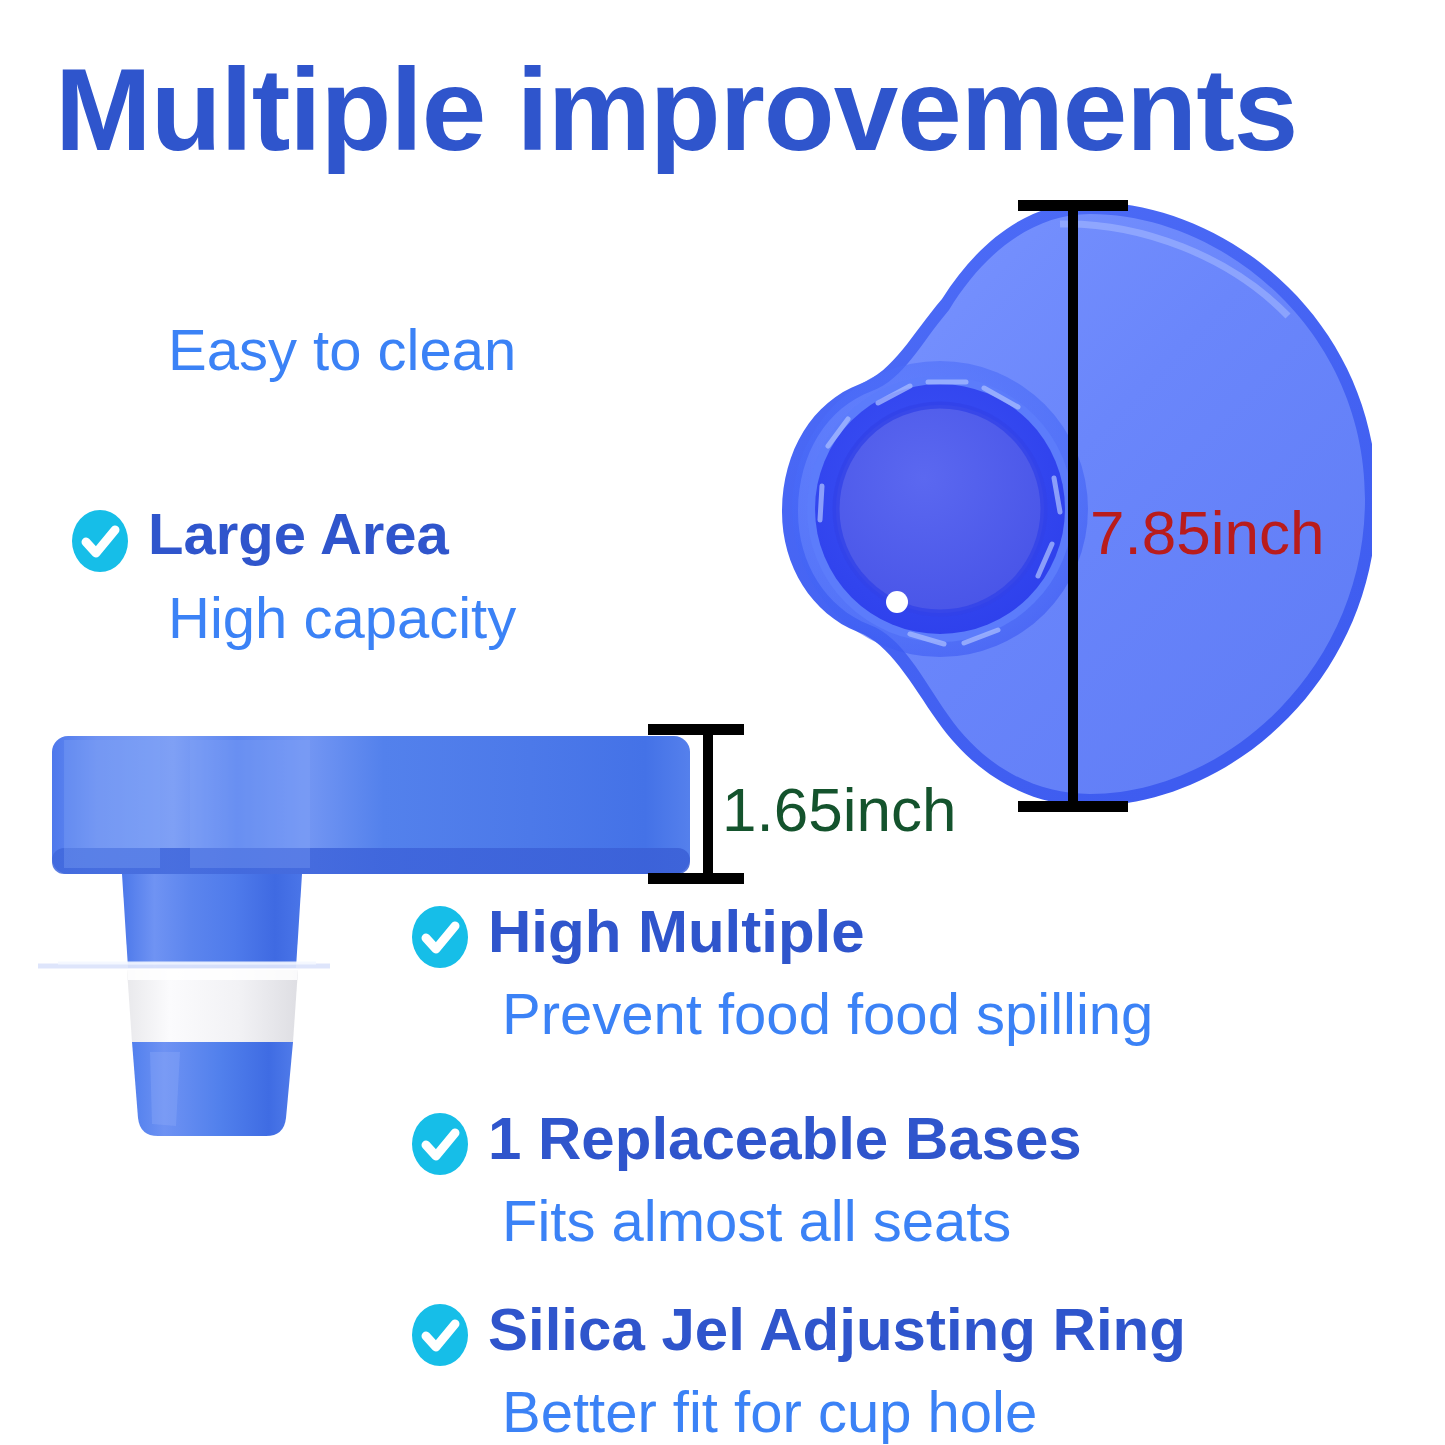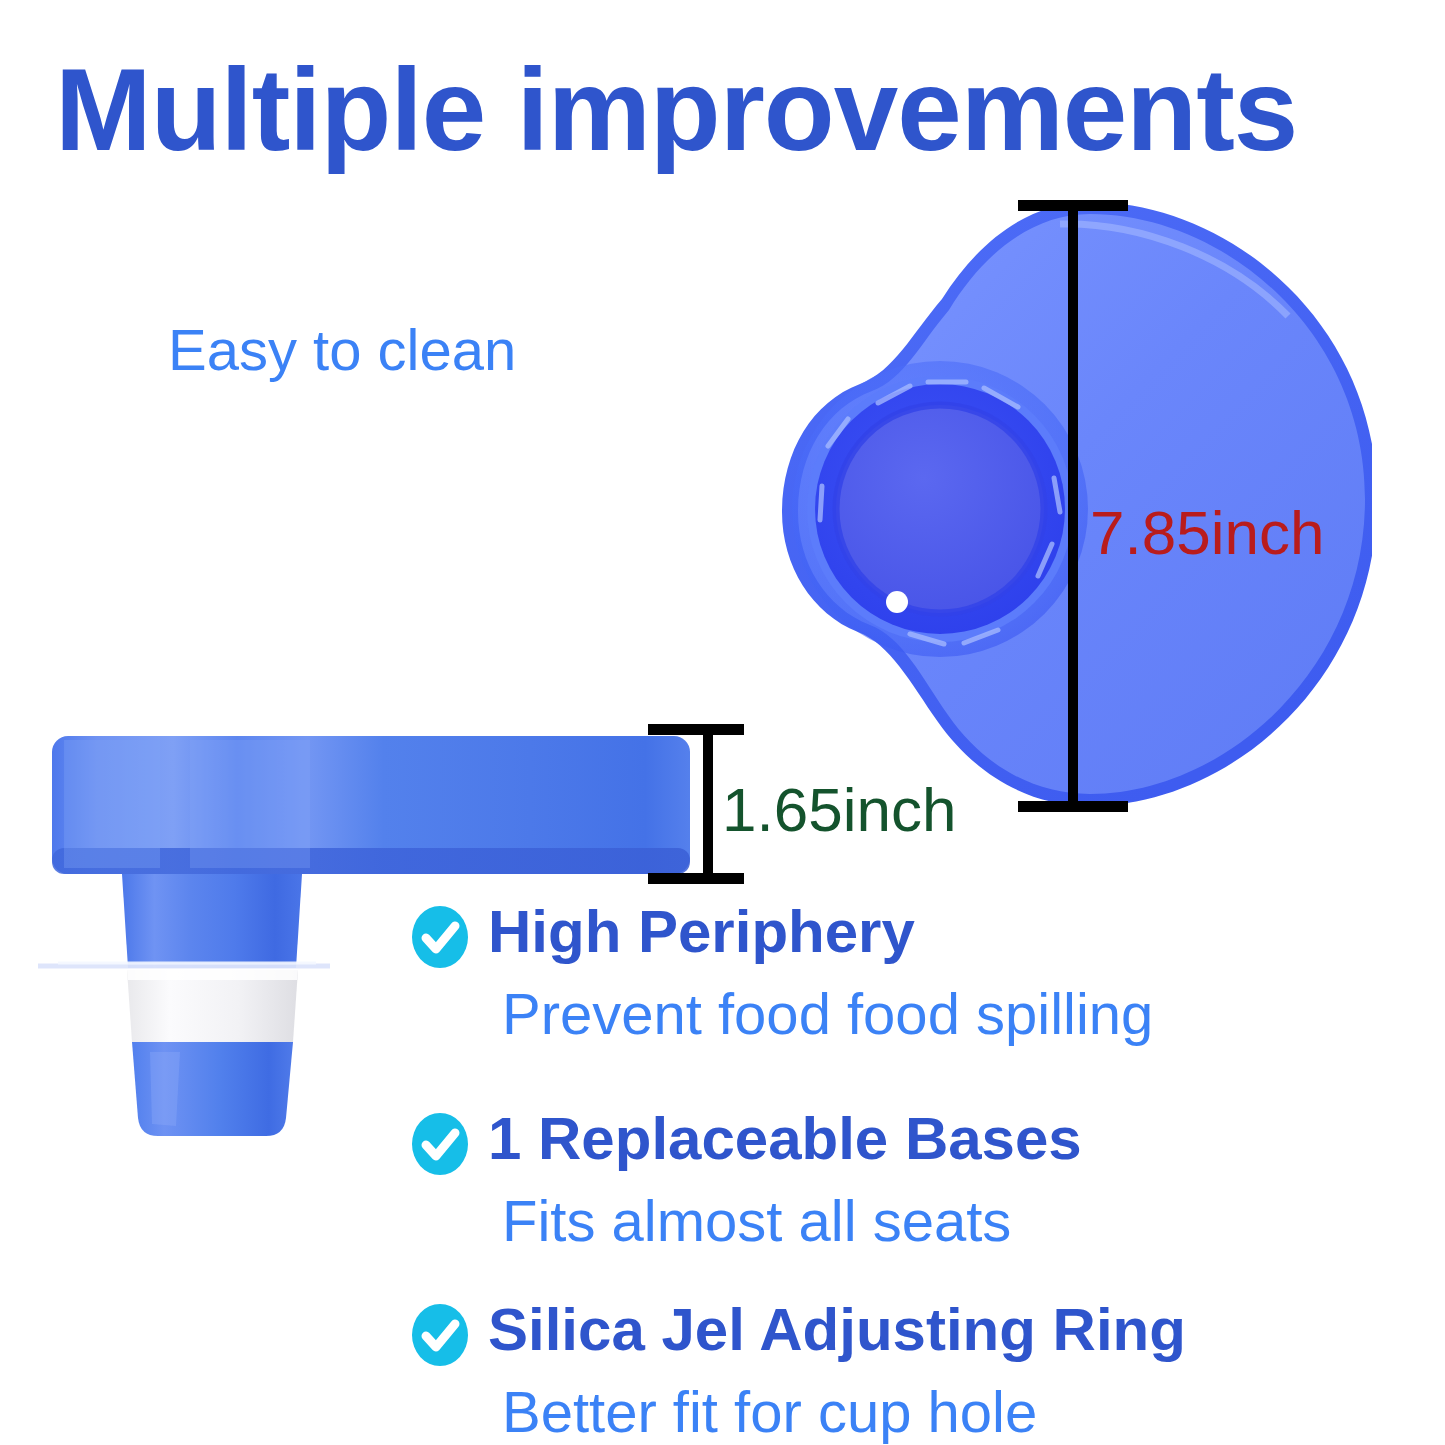--- a/index.html
+++ b/index.html
@@ -71,20 +71,31 @@
 <body>
 
 <div class="page">
 
   <div class="title">Multiple improvements</div>
 
   <div class="feature fL" style="left:72px;top:282px;">
     <div class="feat-sub">Easy to clean</div>
   </div>
 
+  <div class="feature fL" style="left:72px;top:482px;">
+    <div class="feat-head">
+      <span class="check">
+        <svg viewBox="0 0 56 62">
+            <path d="M14 32 L24 43 L43 20" fill="none" stroke="#ffffff" stroke-width="9" stroke-linecap="round" stroke-linejoin="round"></path>
+          </svg>
+      </span>
+      <span class="feat-title">Large Area</span>
+    </div>
+    <div class="feat-sub">High capacity</div>
+  </div>
 
   <div class="tray-top">
     <svg viewBox="0 0 625 620" xmlns="http://www.w3.org/2000/svg">
       <defs>
         <linearGradient id="gBody" x1="0" y1="0" x2="1" y2="1">
           <stop offset="0%" stop-color="#7C96FF"></stop>
           <stop offset="45%" stop-color="#6A86FB"></stop>
           <stop offset="100%" stop-color="#5E7BF5"></stop>
         </linearGradient>
         <linearGradient id="gRim" x1="0" y1="0" x2="0.6" y2="1">
@@ -234,21 +245,21 @@
   </div>
   <div class="dim-h-label">1.65inch</div>
 
   <div class="feature fR" style="left:412px;top:878px;">
     <div class="feat-head">
       <span class="check">
         <svg viewBox="0 0 56 62">
             <path d="M14 32 L24 43 L43 20" fill="none" stroke="#ffffff" stroke-width="9" stroke-linecap="round" stroke-linejoin="round"></path>
           </svg>
       </span>
-      <span class="feat-title">High Periphery</span>
+      <span class="feat-title">High Multiple</span>
     </div>
     <div class="feat-sub">Prevent food food spilling</div>
   </div>
 
   <div class="feature fR" style="left:412px;top:1085px;">
     <div class="feat-head">
       <span class="check">
         <svg viewBox="0 0 56 62">
             <path d="M14 32 L24 43 L43 20" fill="none" stroke="#ffffff" stroke-width="9" stroke-linecap="round" stroke-linejoin="round"></path>
           </svg>

